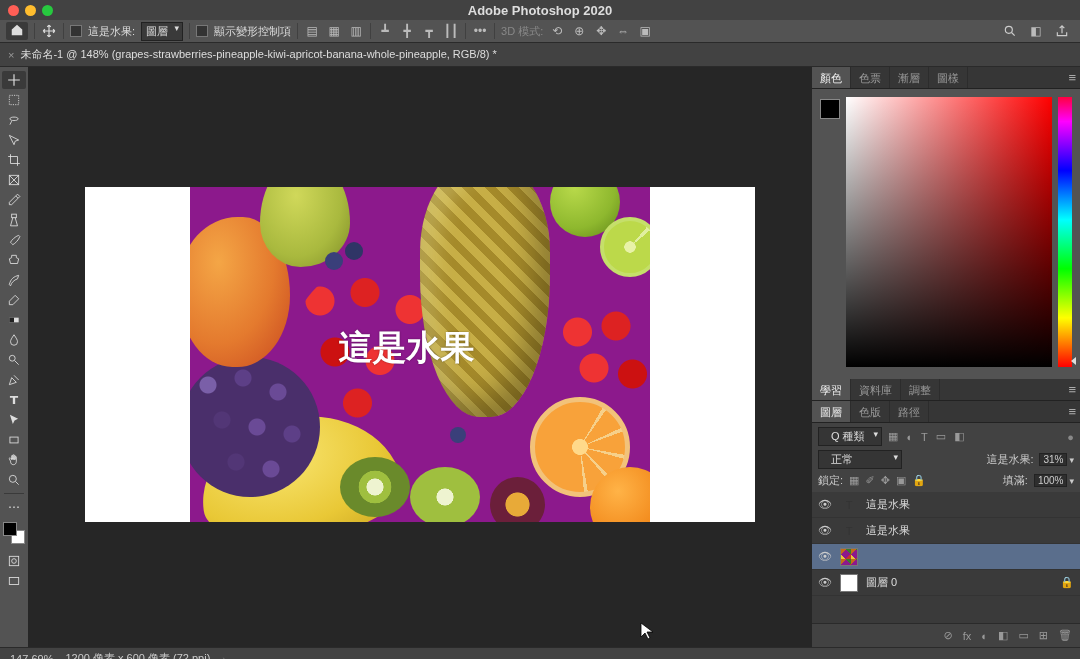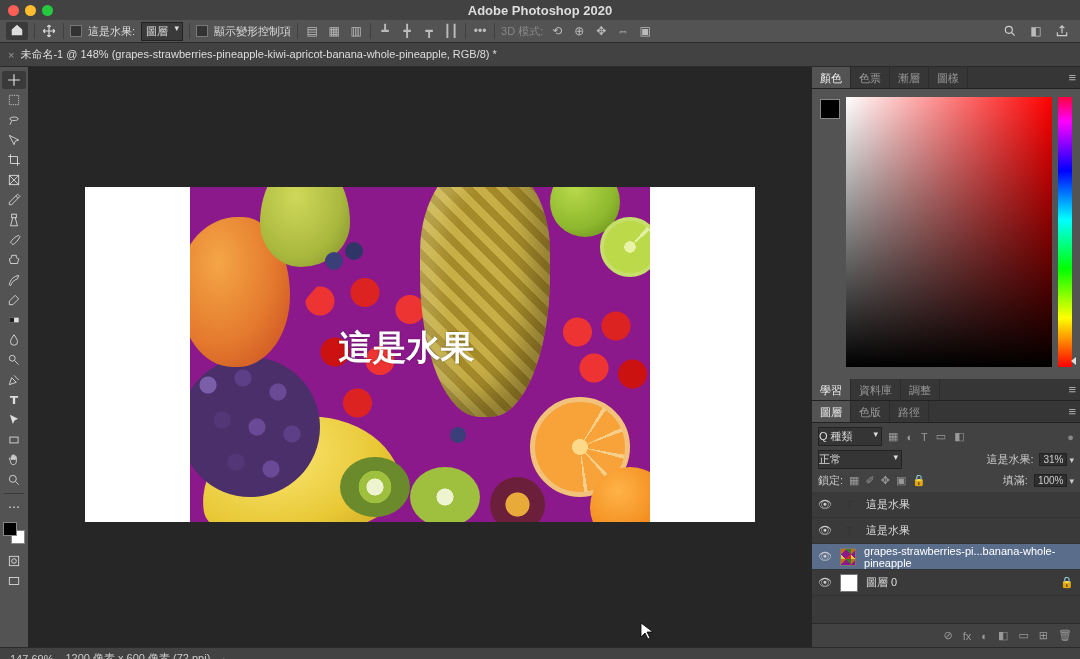--- a/index.html
+++ b/index.html
@@ -80,21 +80,21 @@
     linear-gradient(to right, #fff, #ff0000); }
   .hue-strip { width:14px; height:270px; background: linear-gradient(to bottom,
     #ff0040,#ff00ff,#8000ff,#0000ff,#0080ff,#00ffff,#00ff80,#00ff00,#80ff00,#ffff00,#ff8000,#ff0000); position:relative;}
   .hue-handle { position:absolute; right:-4px; bottom:2px; width:0;height:0;border-top:4px solid transparent;border-bottom:4px solid transparent;border-right:5px solid #ddd;}
 
   .panel-tabrow.secondary .panel-tab.active { background:#535353;text-align:center;}
 
   .layers-panel { flex:1; background:#424242; display:flex; flex-direction:column; }
   .layers-controls { background:#424242; padding:4px 6px; display:flex; flex-direction:column; gap:4px; font-size:11px; color:#ccc;}
   .layers-row { display:flex; align-items:center; gap:6px; }
-  .layers-select { flex: 0 0 64px; background:#353535; border:1px solid #222; color:#ddd; font-size:11px; padding:1px 0; position:relative;}
+  .layers-select { flex: 0 0 64px; background:#353535; border:1px solid #222; color:#ddd; font-size:11px; padding:1px 12px; position:relative;}
   .layers-select::after{content:"▾"; position:absolute; right:3px; font-size:9px;}
   .lock-icons { display:flex; gap:6px; color:#999; font-size:11px;}
   .pct-box { display:flex; align-items:center; gap:2px;}
   .pct-value { background:#2e2e2e; border:1px solid #222; padding:0 3px; font-size:10px;}
   .layers-list { flex:1; background:#3a3a3a; overflow:auto;}
   .layer-row { display:flex; align-items:center; height:26px; border-bottom:1px solid #333; padding:0 6px; gap:8px; font-size:11px; color:#ddd;}
   .layer-row .eye { width:14px; text-align:center; color:#ccc;}
   .layer-row .thumb { width:18px; height:18px; background:#fff; border:1px solid #777; display:flex;align-items:center;justify-content:center; font-size:11px; color:#333;}
   .layer-row .thumb.text { background:transparent; border:none; }
   .layer-row.selected { background:#5a6e8c; color:#fff;}
@@ -472,21 +472,20 @@
           <span>這是水果</span>
         </div>
         <div class="layer-row">
           <span class="eye">👁</span>
           <span class="thumb text">T</span>
           <span>這是水果</span>
         </div>
         <div class="layer-row selected img">
           <span class="eye">👁</span>
           <span class="thumb"></span>
-          <span>grapes-strawberries-pi...banana-whole-pineapple</span>
         </div>
         <div class="layer-row">
           <span class="eye">👁</span>
           <span class="thumb" style="background:#fff"></span>
           <span>圖層 0</span>
           <span class="lock">🔒</span>
         </div>
       </div>
       <div class="layers-footer">
         <span>⊘</span>

